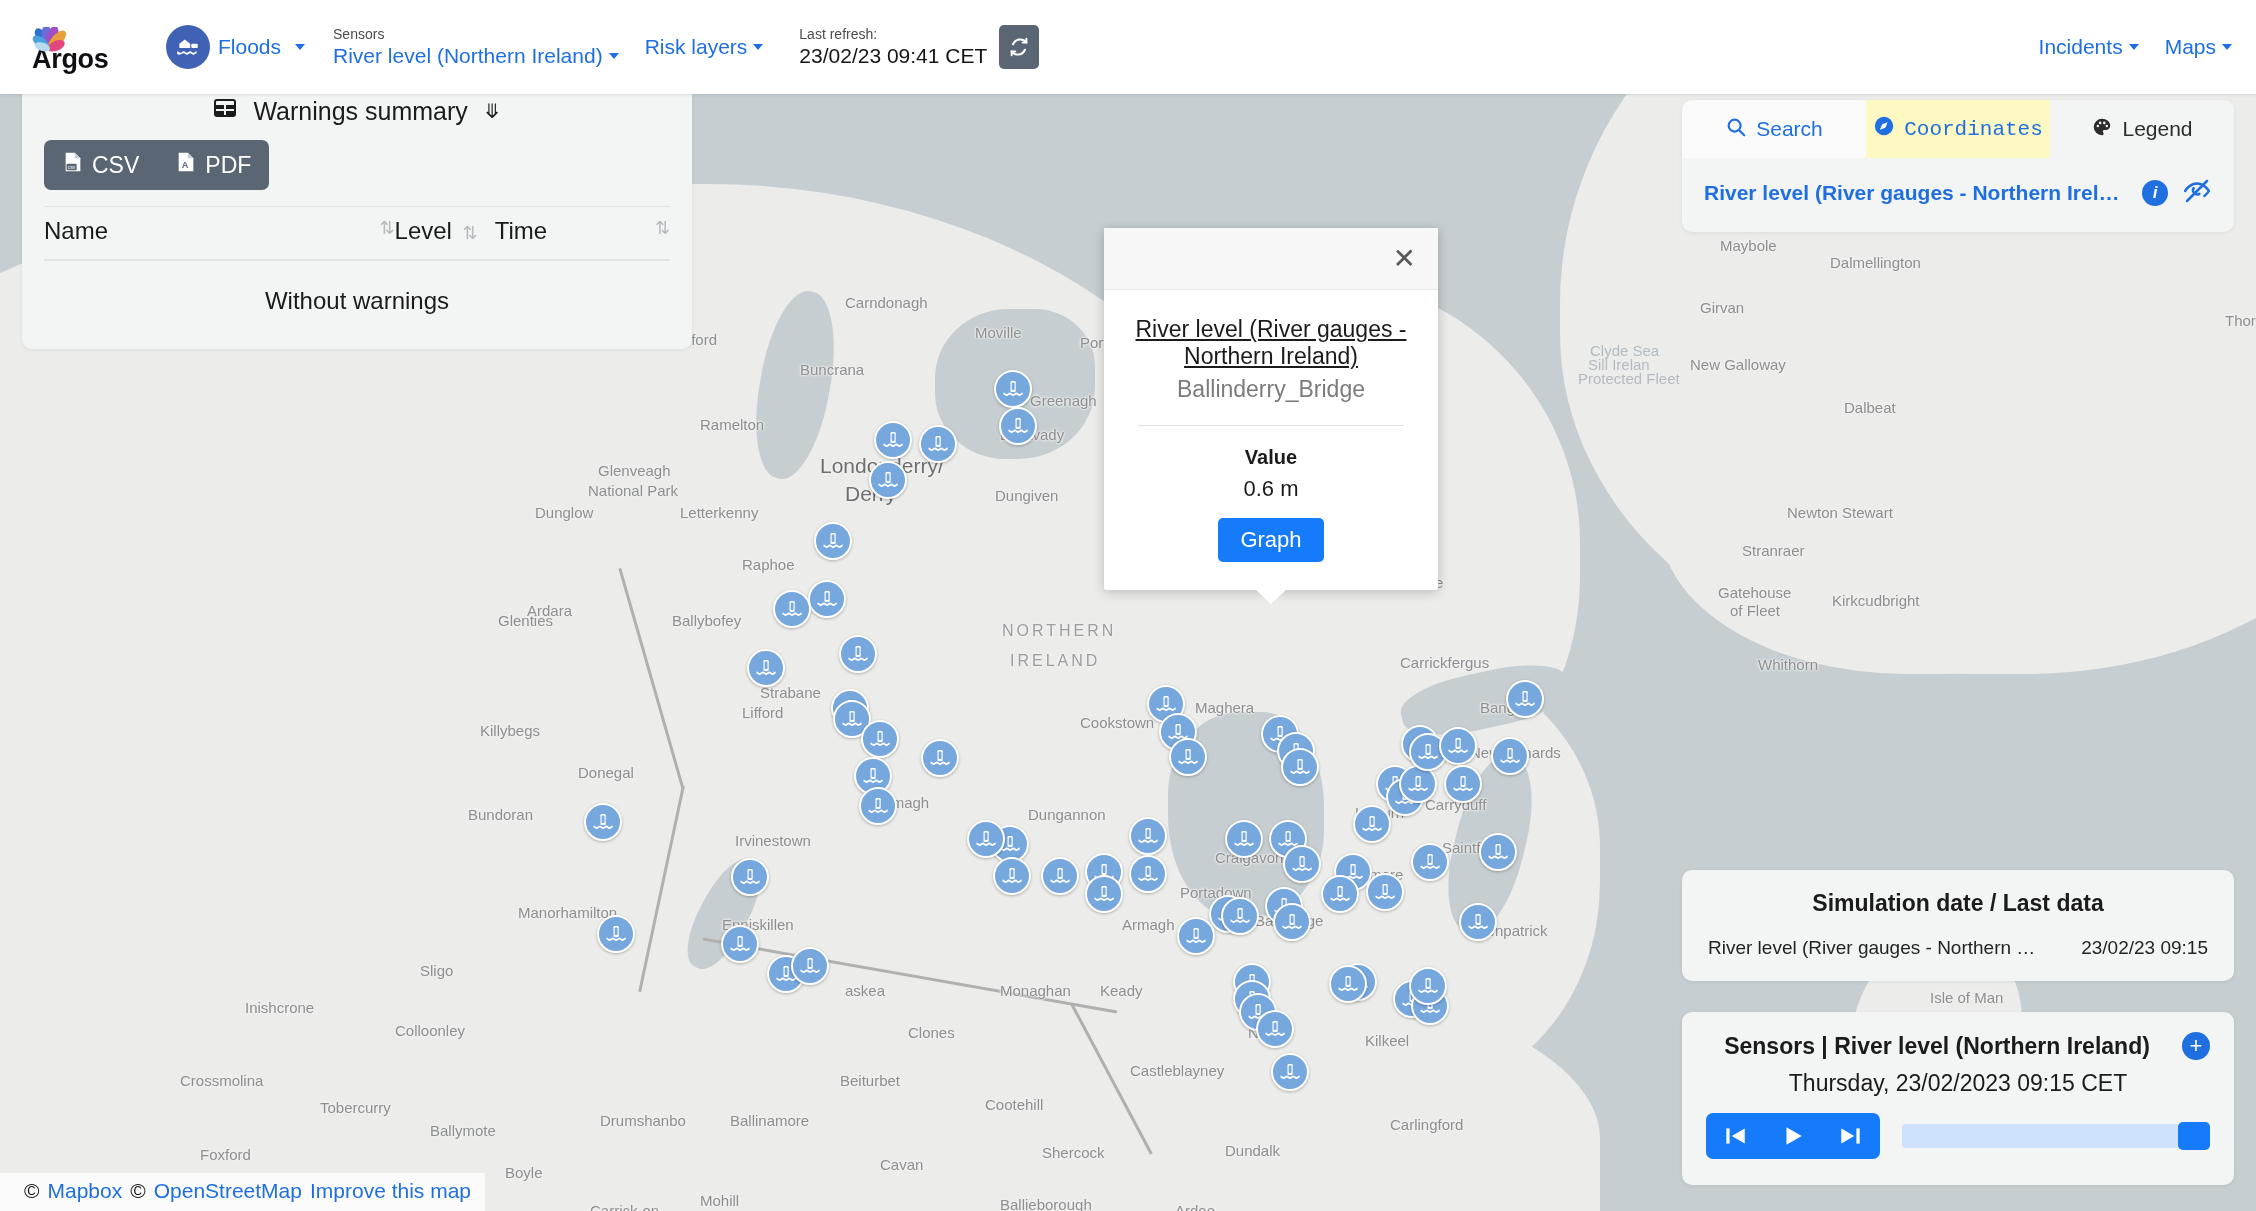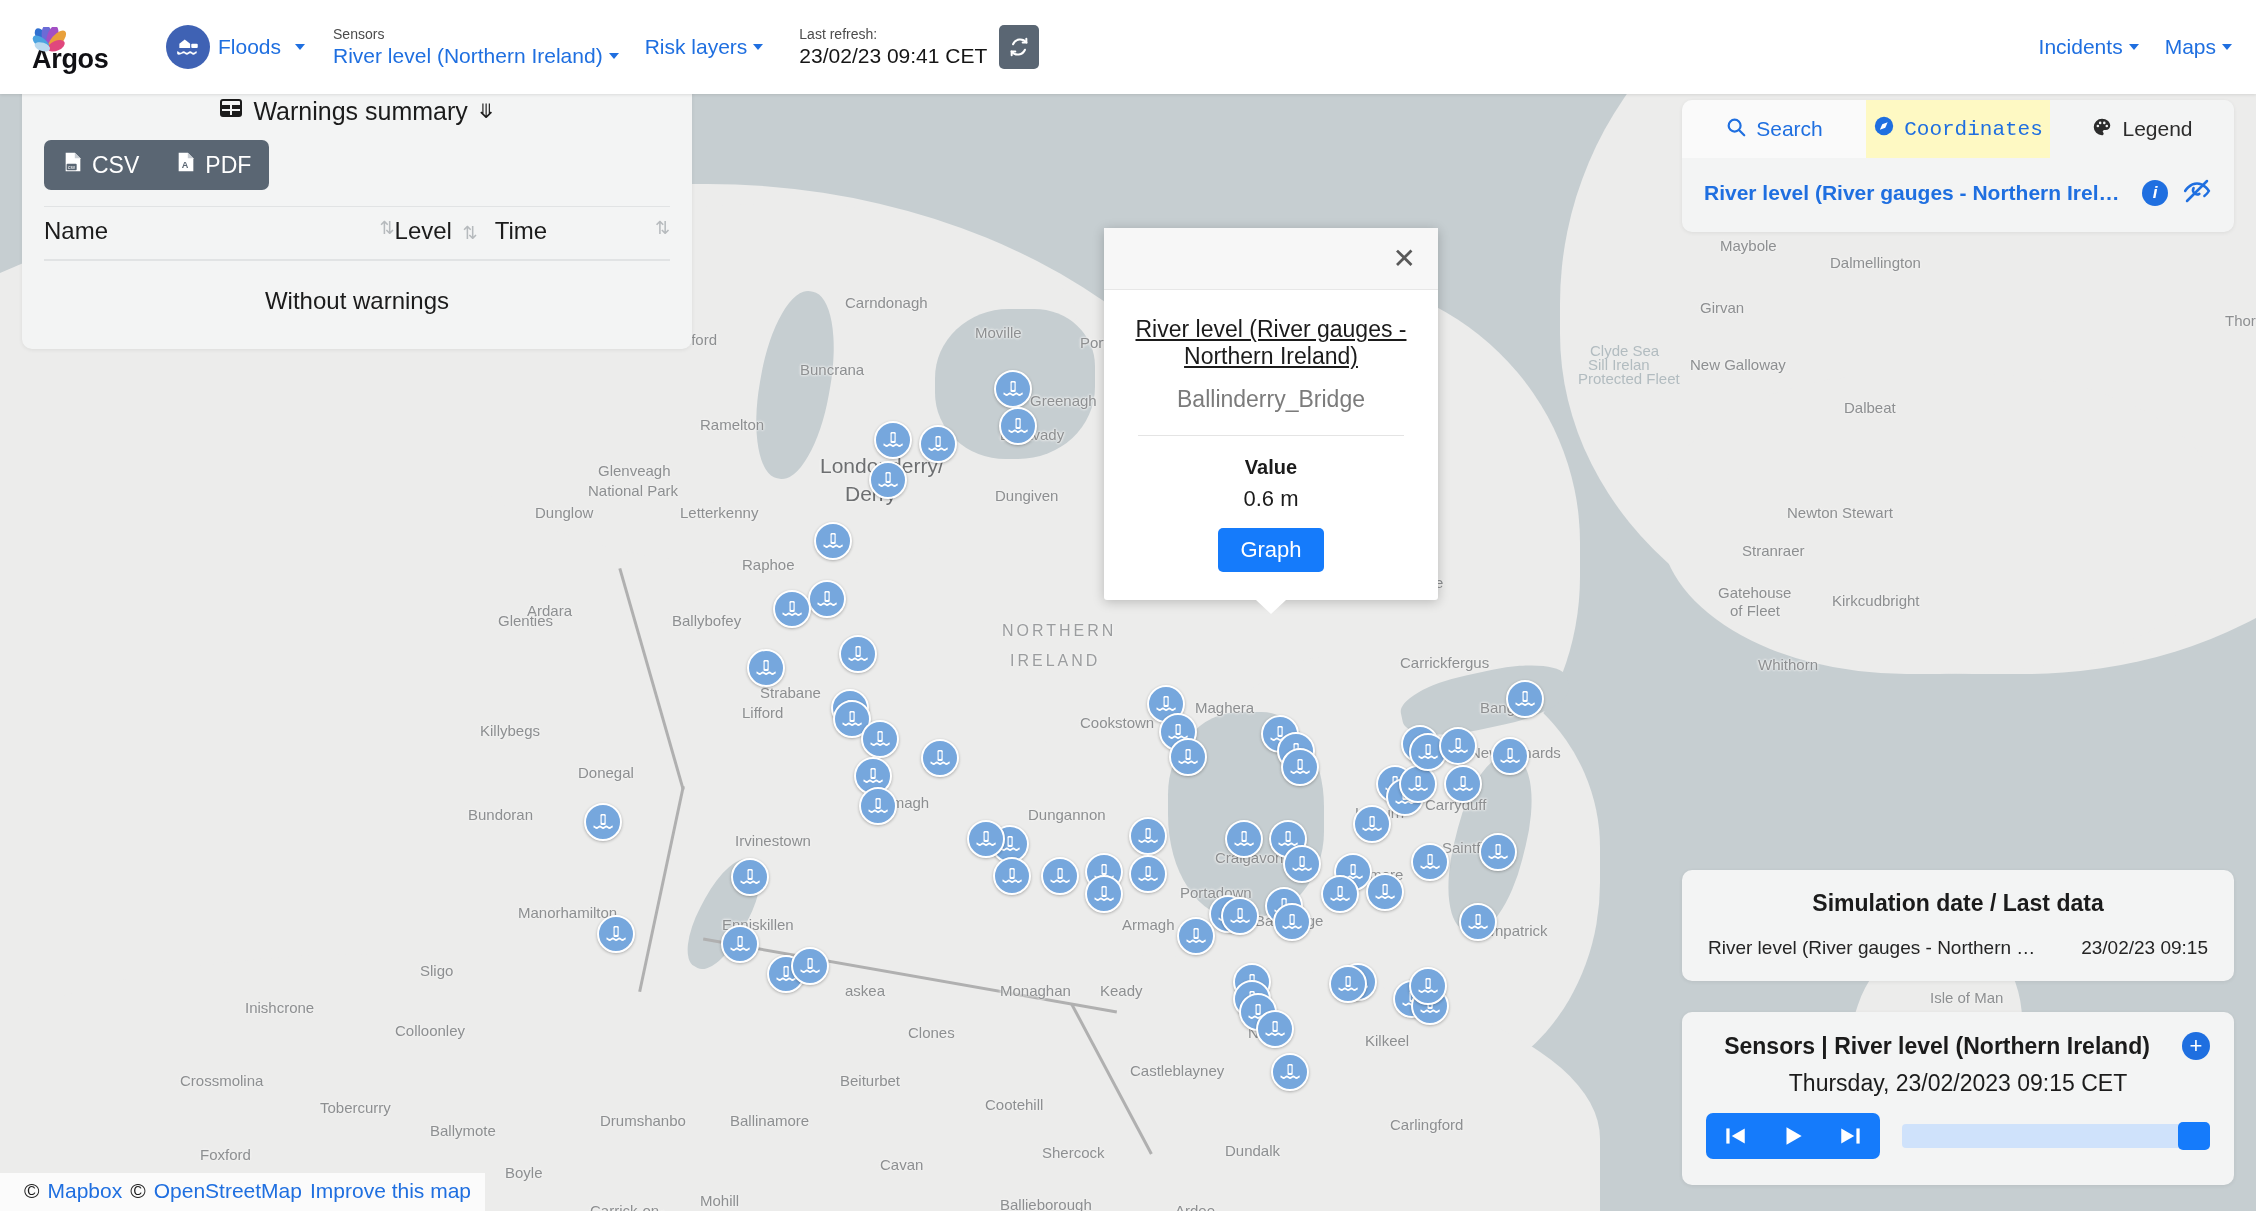--- a/index.html
+++ b/index.html
@@ -86,21 +86,21 @@
   .marker svg { width: 24px; height: 24px; }
 
   
   #warnings-panel {
     position: absolute; top: 80px; left: 22px; width: 670px;
     background: #f3f4f4; border-radius: 10px; padding: 16px 22px 26px 22px;
     z-index: 40; box-shadow: 0 1px 4px rgba(0,0,0,0.07);
   }
   .wp-title {
     text-align: center; font-size: 25px; color: #1b1b1b;
-    display: flex; align-items: center; justify-content: center; gap: 10px; cursor: pointer;
+    display: flex; align-items: center; justify-content: center; gap: 16px; cursor: pointer;
   }
   .wp-controls { display: flex; align-items: center; margin-top: 14px; }
   .export-group { display: flex; background: #5a6673; border-radius: 7px; overflow: hidden; }
   .export-btn {
     display: flex; align-items: center; gap: 8px; color: #fff; font-size: 23px;
     padding: 9px 18px; border: none; background: transparent; cursor: pointer;
     font-family: "Liberation Sans", sans-serif;
   }
   .search-group { margin-left: auto; display: flex; align-items: center; gap: 14px; }
   .search-input {
@@ -128,21 +128,21 @@
   }
   .popup-head {
     height: 62px; background: #f7f7f7; border-bottom: 1px solid #e7e7e7;
     display: flex; align-items: center; justify-content: flex-end; padding-right: 22px;
   }
   .popup-close { background: none; border: none; font-size: 28px; color: #595959; cursor: pointer; line-height: 1; }
   .popup-body { padding: 26px 26px 28px 26px; text-align: center; }
   .popup-title {
     font-size: 23px; color: #1b1b1b; text-decoration: underline; line-height: 27px; cursor: pointer;
   }
-  .popup-sub { font-size: 23px; color: #7b7b7b; margin-top: 16px; }
+  .popup-sub { font-size: 23px; color: #7b7b7b; margin-top: 6px; }
   .popup-div { height: 1px; background: #e4e4e4; margin: 22px 8px 20px 8px; }
   .popup-vlabel { font-size: 20px; font-weight: bold; color: #1b1b1b; }
   .popup-value { font-size: 22px; color: #1b1b1b; margin-top: 7px; }
   .popup-graph-btn {
     margin-top: 16px; background: #157bfb; color: #fff; border: none; border-radius: 5px;
     font-size: 22px; padding: 9px 22px; cursor: pointer; font-family: "Liberation Sans", sans-serif;
   }
   .popup-tip {
     position: absolute; bottom: -14px; left: 50%; transform: translateX(-50%);
     width: 0; height: 0; border-left: 15px solid transparent; border-right: 15px solid transparent;

